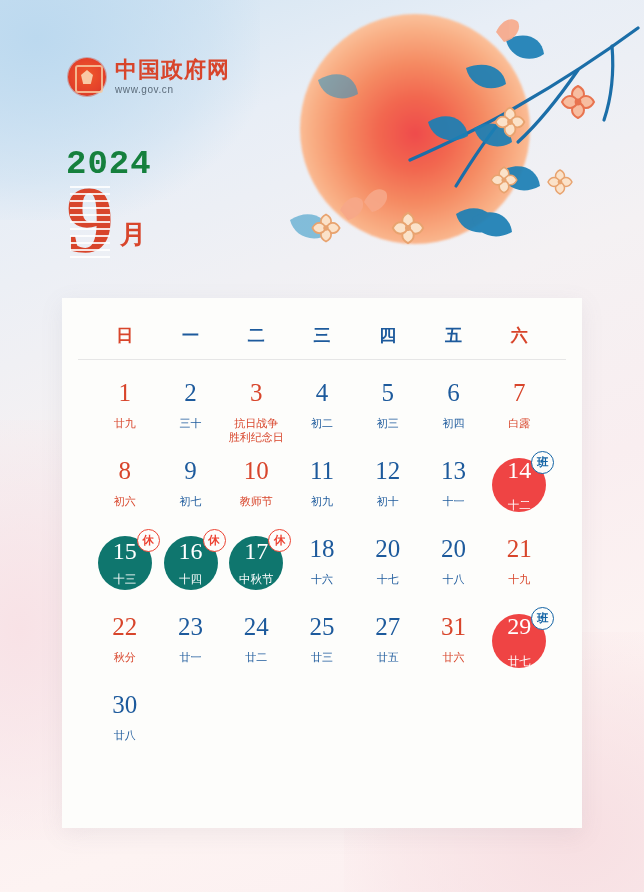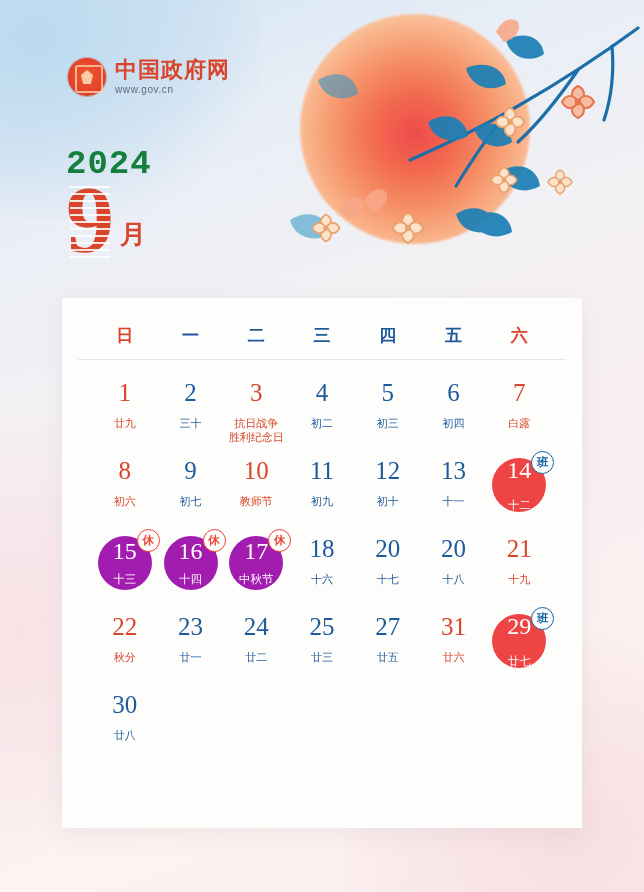--- a/index.html
+++ b/index.html
@@ -138,21 +138,21 @@
   .cell.festival .num, .cell.festival .lunar { color: #d8452b; }
 
   
   .circle {
     width: 54px; height: 54px; border-radius: 50%;
     display: flex; flex-direction: column; align-items: center; justify-content: center;
     position: relative;
   }
   .circle .num { color: #fff; font-size: 24px; line-height: 1; }
   .circle .lunar { color: #fff; margin-top: 9px; font-size: 11.5px; }
-  .circle.rest { background: #a21caf; }
+  .circle.rest { background: #0f766e; }
   .circle.work { background: #ef4444; justify-content: space-between; }
   .tag {
     position: absolute; right: -8px; top: -7px;
     width: 23px; height: 23px; border-radius: 50%;
     background: #fdfdfb;
     display: flex; align-items: center; justify-content: center;
     font-size: 11.5px; font-weight: bold;
     box-sizing: border-box;
   }
   .tag.rest { color: #ec4332; border: 1.5px solid #ec4332; }

